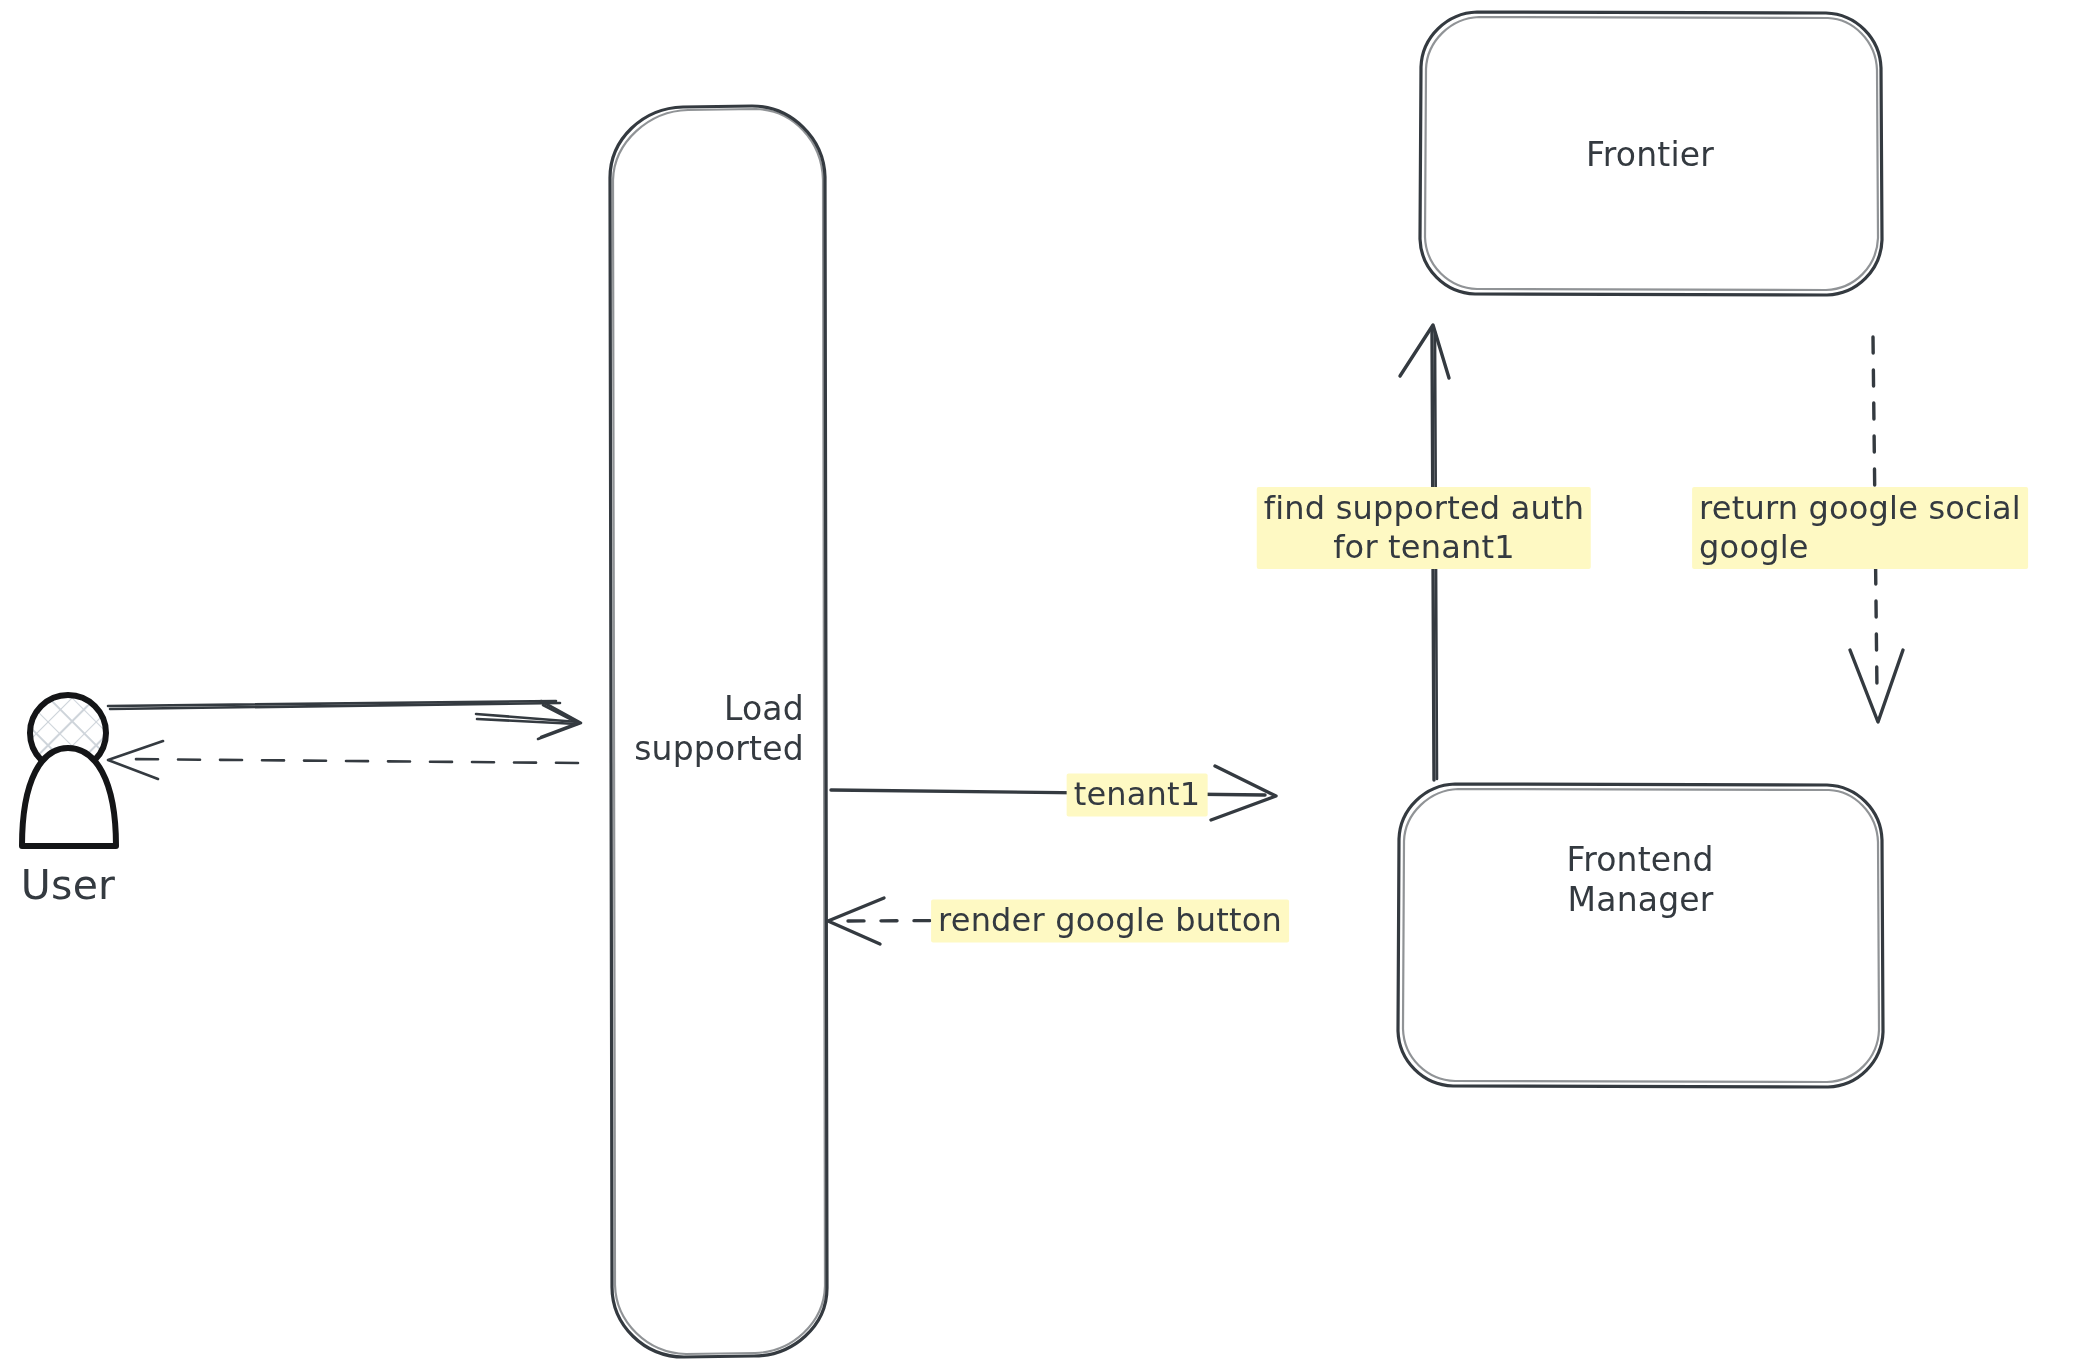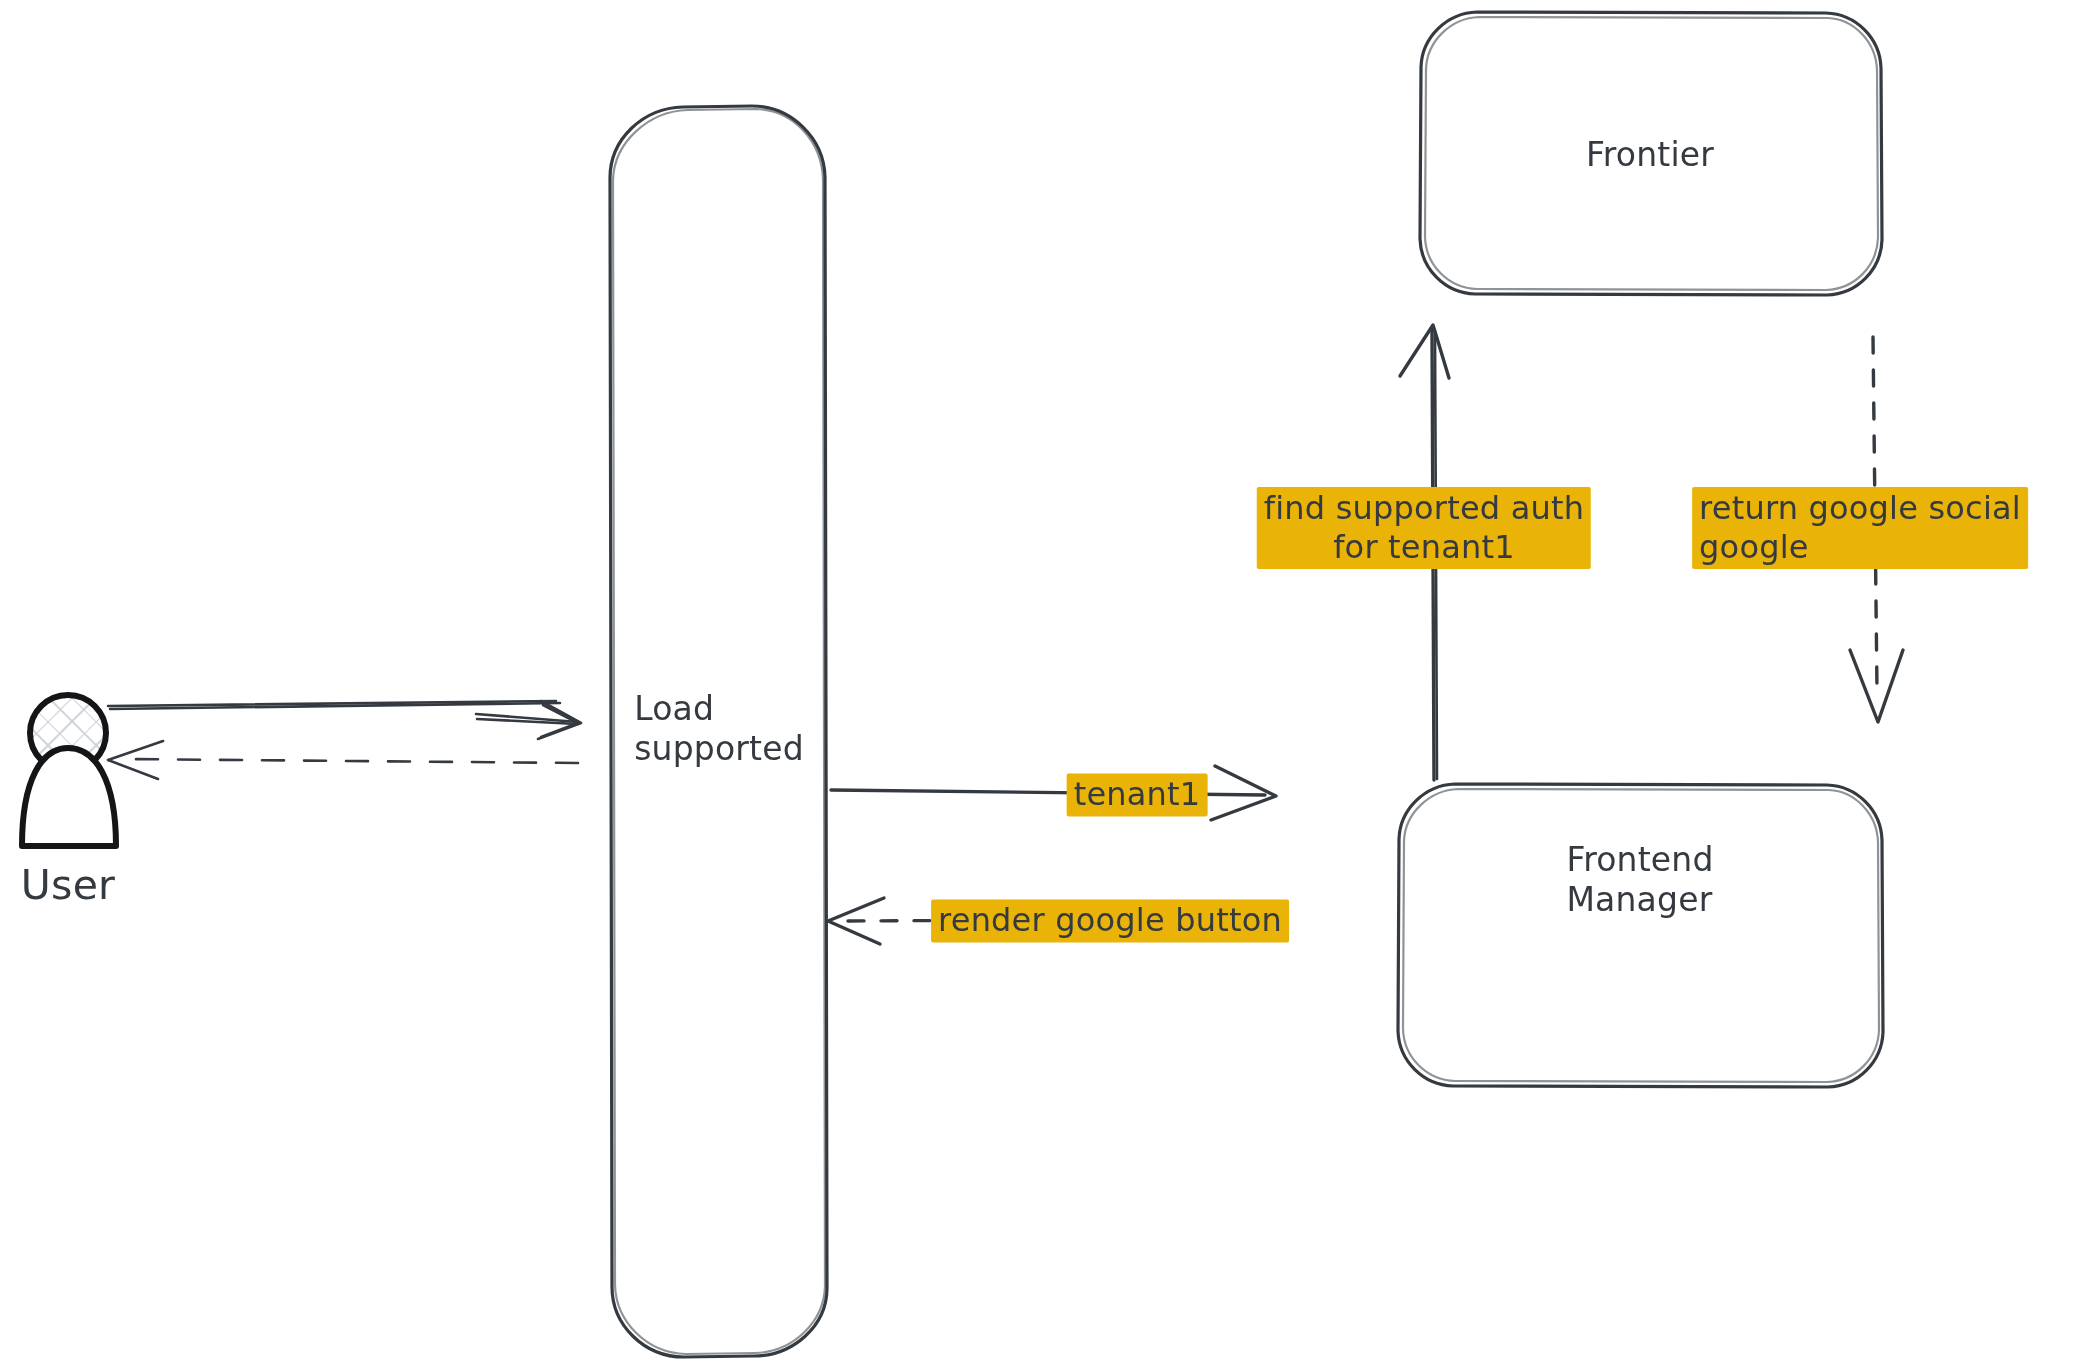--- a/index.html
+++ b/index.html
@@ -69,35 +69,35 @@
     position: absolute;
     color: #343a40;
     font-family: "DejaVu Sans", sans-serif;
     font-weight: 400;
     line-height: 1.22;
     white-space: pre;
     letter-spacing: 0.2px;
     pointer-events: none;
   }
   .label.center {
-    text-align: left;
+    text-align: right;
     transform: translate(-50%, -50%);
   }
   .node-label {
     font-size: 33px;
   }
   .edge-label {
     font-size: 32px;
   }
   .actor-label {
     font-size: 41px;
   }
   
   .label.knockout {
-    background: #eab308;
+    background: #fef9c3;
     padding: 2px 7px;
     border-radius: 2px;
   }
 </style>
 </head>
 <body>
 
 <div id="canvas">
 
   <svg class="diagram" viewBox="0 0 2083 1372" xmlns="http://www.w3.org/2000/svg">

